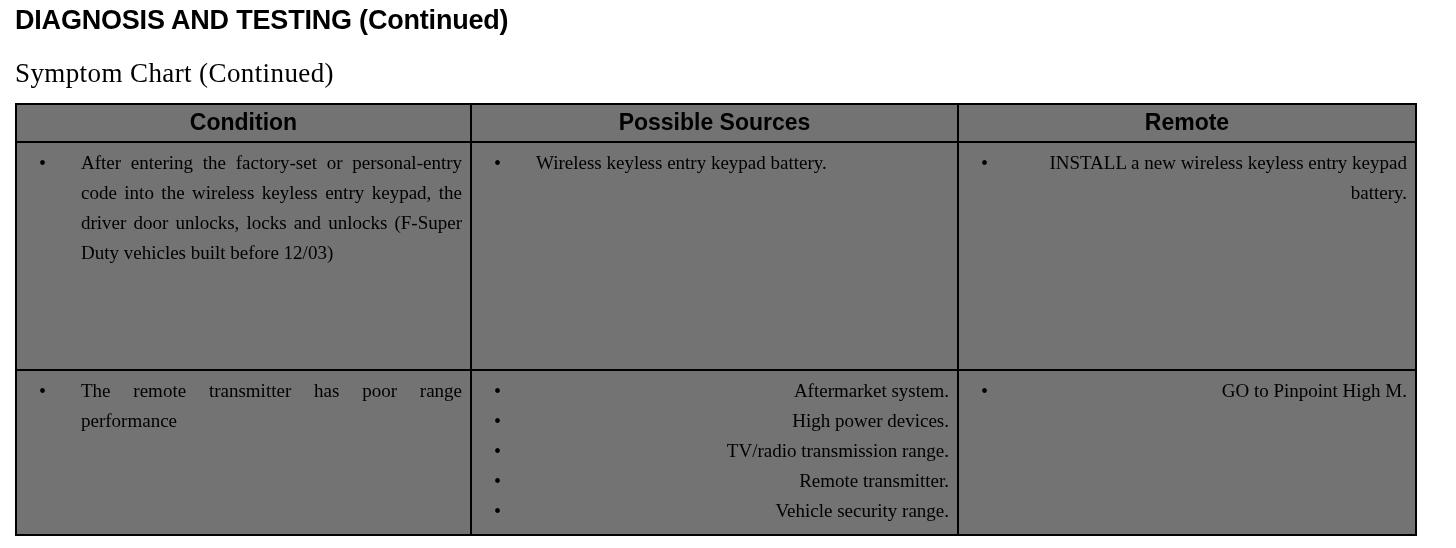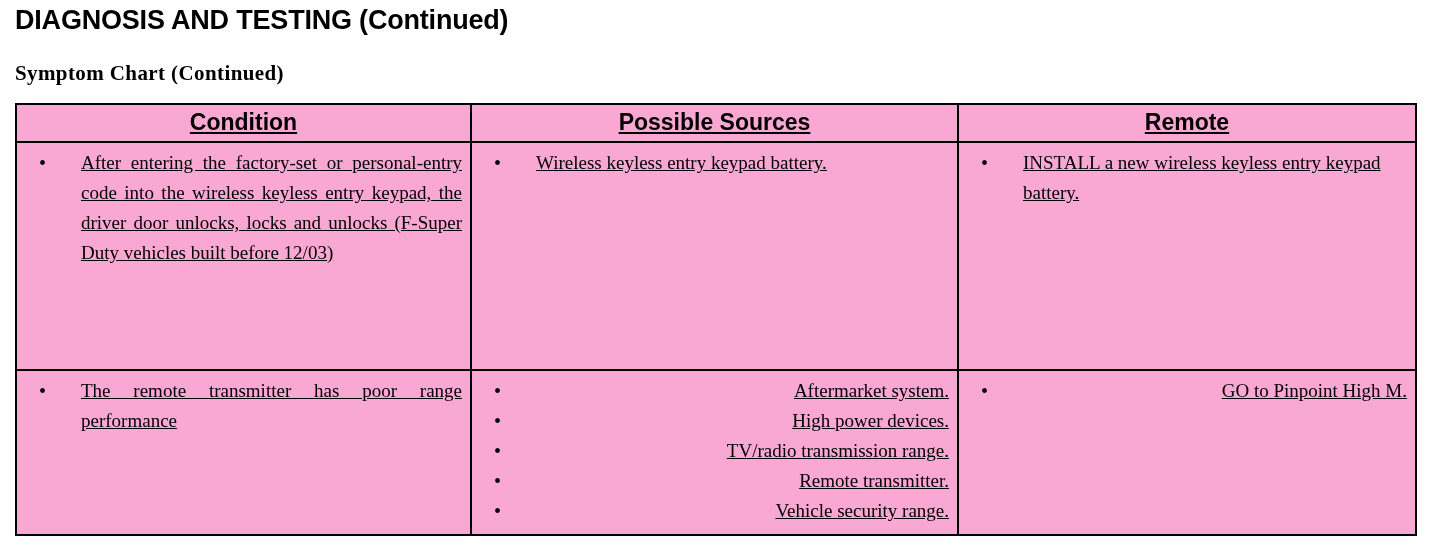--- a/index.html
+++ b/index.html
@@ -34,43 +34,42 @@
     line-height: 32px;
     letter-spacing: -0.2px;
     white-space: nowrap;
   }
 
   .doc-subtitle {
     position: absolute;
     left: 15px;
     top: 61px;
     font-family: "Liberation Serif", serif;
-    font-weight: bold;
-    font-size: 21px;
+    font-weight: normal;
+    font-size: 27px;
     line-height: 24px;
     letter-spacing: 0.4px;
     white-space: nowrap;
   }
 
   .symptom-table {
     position: absolute;
     left: 15px;
     top: 103px;
     width: 1400px;
     border-collapse: collapse;
     table-layout: fixed;
   }
 
   .symptom-table td,
   .symptom-table th {
     border: 2px solid #000000;
     padding: 0;
     vertical-align: top;
-    background: #f9a8d4;
-    text-decoration: underline;
+    background: #737373;
   }
 
   .symptom-table thead th {
     font-family: "Liberation Sans", sans-serif;
     font-weight: bold;
     font-size: 23px;
     line-height: 27px;
     text-align: center;
     padding: 4px 0 5px 0;
     vertical-align: middle;
@@ -111,21 +110,21 @@
     top: 0;
     font-size: 20px;
     line-height: 30px;
   }
 
   ul.bullets.tight li {
     text-align: right;
   }
 
   ul.bullets li.no-justify {
-    text-align: left;
+    text-align: right;
   }
 </style>
 </head>
 <body>
 
 <div id="page-root">
 
   <div class="doc-title">DIAGNOSIS AND TESTING (Continued)</div>
 
   <div class="doc-subtitle">Symptom Chart (Continued)</div>

